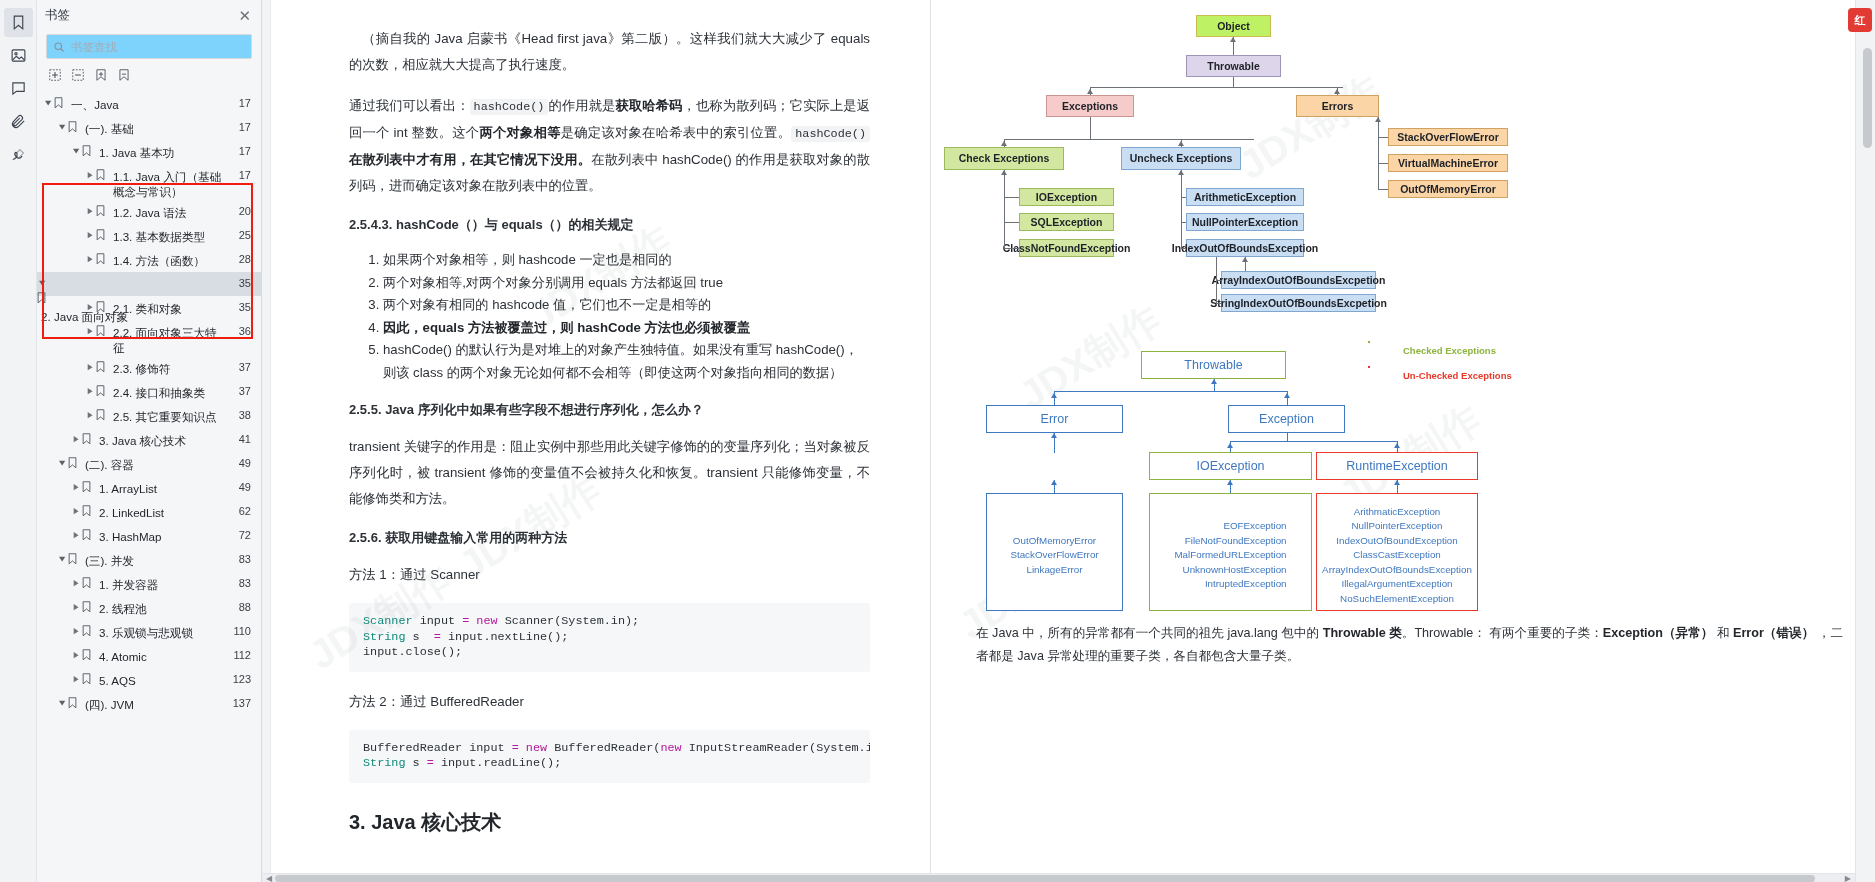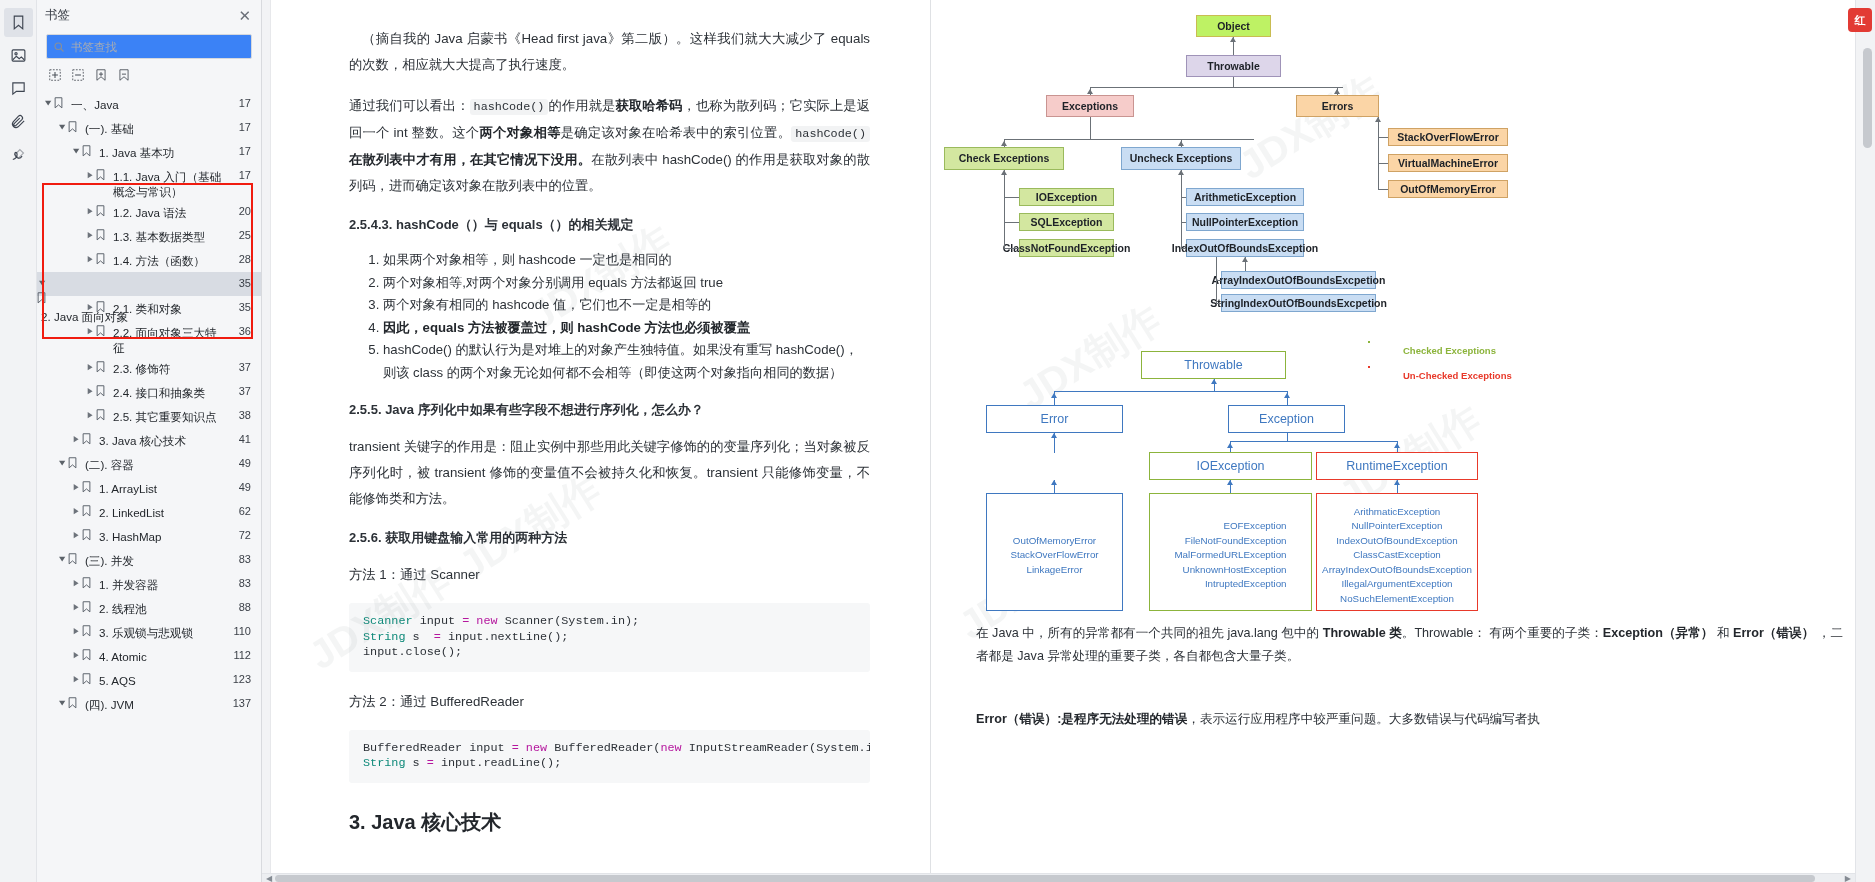--- a/index.html
+++ b/index.html
@@ -15,21 +15,21 @@
   .rail-btn.active{ background:#dfe2e8; }
   .rail-btn svg{ width:17px; height:17px; display:block; }
 
   
   .bm{ width:225px; flex:0 0 225px; background:#f5f6f8; border-right:1px solid #d8dade;
     display:flex; flex-direction:column; position:relative; }
   .bm-head{ height:30px; display:flex; align-items:center; justify-content:space-between;
     padding:0 10px 0 8px; }
   .bm-title{ font-size:12.5px; color:#3a3f47; }
   .bm-close{ font-size:15px; color:#6b7079; line-height:1; cursor:pointer; }
-  .bm-search{ margin:4px 9px 0 9px; height:25px; background:#3b82f6; border:1px solid #d5d8dd;
+  .bm-search{ margin:4px 9px 0 9px; height:25px; background:#7dd3fc; border:1px solid #d5d8dd;
     border-radius:2px; display:flex; align-items:center; padding:0 6px; gap:6px; }
   .bm-search svg{ width:12px; height:12px; color:#8a8f98; flex:0 0 12px; }
   .bm-search input{ border:0; outline:0; font-size:11.5px; color:#2d3238; width:100%;
     background:transparent; font-family:inherit; }
   .bm-search input::placeholder{ color:#a6abb3; }
   .bm-tools{ display:flex; gap:9px; padding:9px 10px 7px 11px; }
   .bm-tools svg{ width:14px; height:14px; color:#4a5058; }
   .bm-tools .t{ cursor:pointer; display:flex; }
 
   .tree{ flex:1; overflow:hidden; padding-top:3px; position:relative; }
@@ -686,23 +686,20 @@
           </div>
           <div class="legend sw" style="left: 437px; top: 341px; border: 1.6px solid rgb(140, 180, 60);"></div>
           <div class="legend" style="left: 472px; top: 345px; color: rgb(140, 180, 60);">Checked Exceptions</div>
           <div class="legend sw" style="left: 437px; top: 366px; border: 1.6px solid rgb(232, 57, 42);"></div>
           <div class="legend" style="left: 472px; top: 370px; color: rgb(232, 57, 42);">Un-Checked Exceptions</div>
         </div>
 
       <div class="footnote" style="top:622px;">
         <span>在 Java 中，所有的异常都有一个共同的祖先 java.lang 包中的 </span><b class="bd">Throwable 类</b><span>。Throwable： 有两个重要的子类：</span><b class="bd">Exception（异常）</b><span> 和 </span><b class="bd">Error（错误）</b><span> ，二者都是 Java 异常处理的重要子类，各自都包含大量子类。</span>
       </div>
-      <div class="footnote" style="top:708px;">
-        <b class="bd">Error（错误）:是程序无法处理的错误</b><span>，表示运行应用程序中较严重问题。大多数错误与代码编写者执</span>
-      </div>
     </div>
   </div>
 
   <div class="rightbar"></div>
   <div class="rb-btn">红</div>
   <div class="scrollthumb" style="top:48px;height:100px;"></div>
 
   <div class="hscroll">
     <span class="harr" style="left:4px;">◀</span>
     <div class="hthumb" style="width:1540px;"></div>

